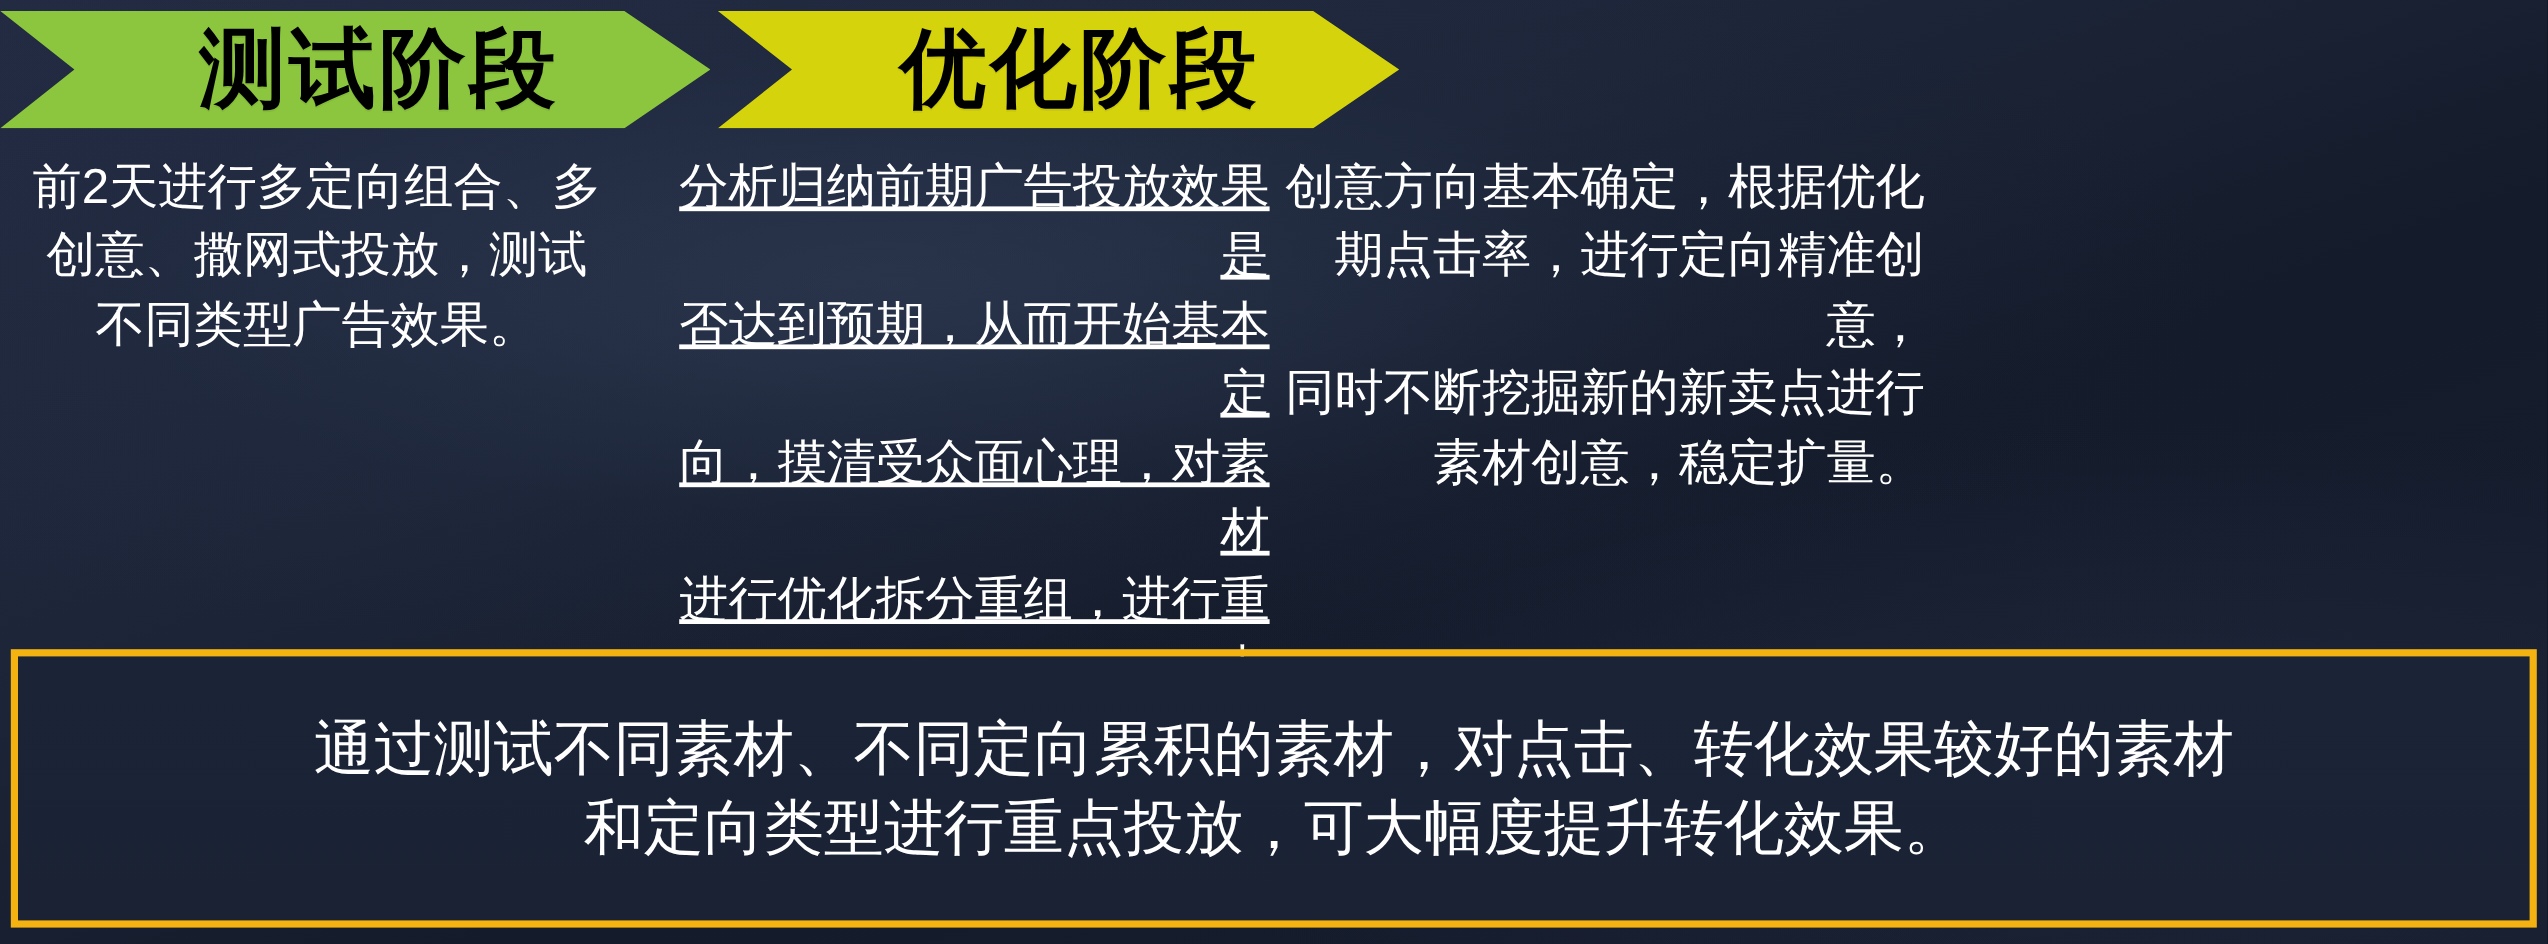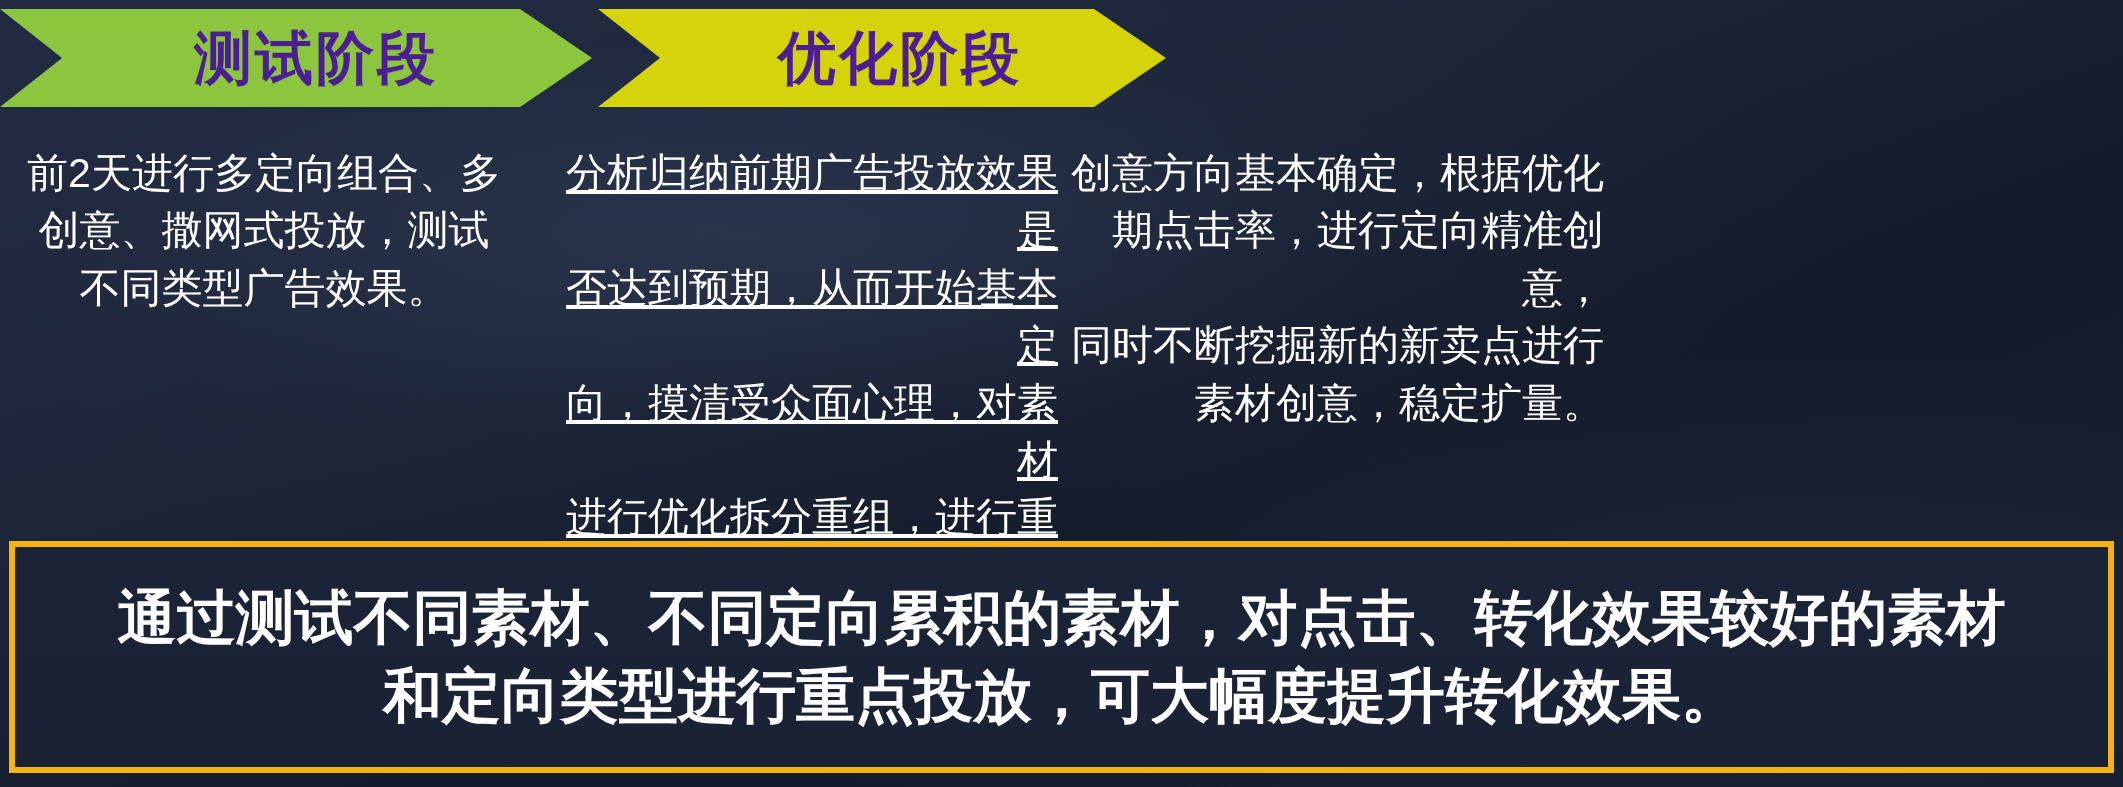--- a/index.html
+++ b/index.html
@@ -41,22 +41,22 @@
   .chevron {
     position: absolute;
     top: 0;
     height: 98px;
     display: flex;
     align-items: center;
     justify-content: center;
     box-sizing: border-box;
   }
   .chevron .chev-label {
-    color: #4c1d95;
-    font-size: 58px;
+    color: #000000;
+    font-size: 72px;
     font-weight: 700;
     letter-spacing: 3px;
     line-height: 1;
     white-space: nowrap;
     position: relative;
     z-index: 2;
     text-shadow: 0 1px 0 rgba(0,0,0,0.06);
   }
   #chevron-1 {
     left: 0px;
@@ -78,21 +78,21 @@
     background: #FCB614;
     clip-path: polygon(0 0, 855px 0, 927px 49px, 855px 98px, 0 98px, 62px 49px);
     padding-right: 170px;
   }
   #chevron-3 .chev-label { margin-left: -34px; }
 
   
   .columns {
     position: absolute;
     left: 0;
-    top: 145px;
+    top: 127px;
     width: 2123px;
     height: 240px;
     z-index: 2;
   }
   .col {
     position: absolute;
     top: 0;
     color: #ffffff;
     font-size: 41px;
     line-height: 1.40;
@@ -113,22 +113,22 @@
     box-sizing: border-box;
     border: 6px solid #F5B311;
     background: linear-gradient(180deg, #1b2437 0%, #1a2234 100%);
     display: flex;
     align-items: center;
     justify-content: center;
     z-index: 4;
   }
   #summary-text {
     color: #ffffff;
-    font-size: 59px;
-    font-weight: 700;
+    font-size: 50px;
+    font-weight: 400;
     line-height: 1.33;
     text-align: center;
     letter-spacing: 0px;
     white-space: pre-wrap;
     padding: 0 22px;
   }
 </style>
 </head>
 <body>
 

